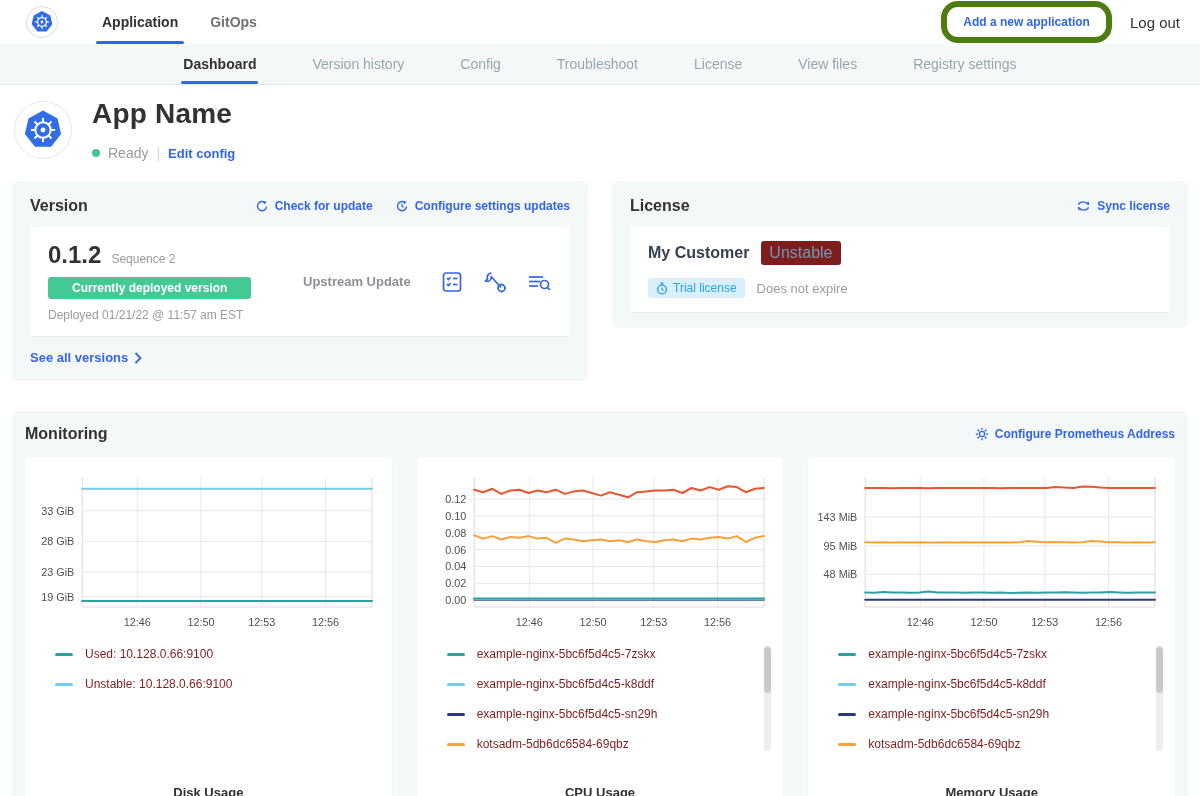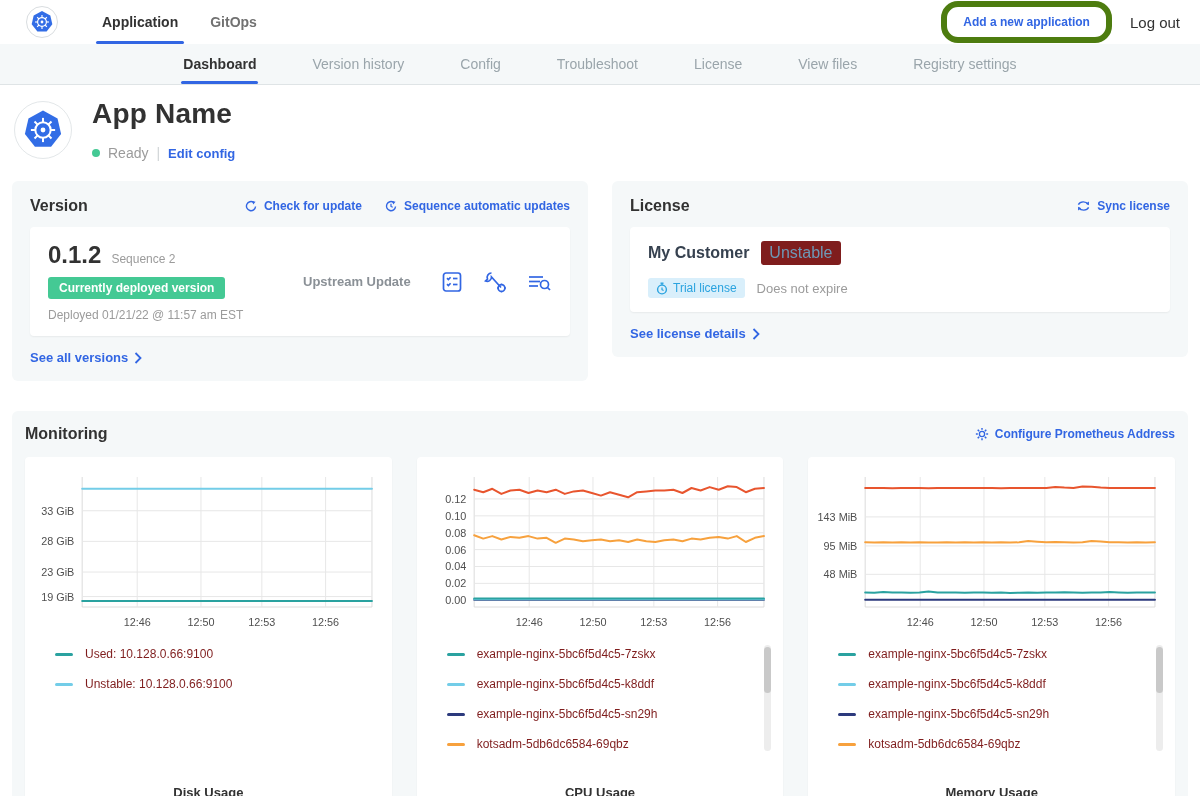--- a/index.html
+++ b/index.html
@@ -38,21 +38,21 @@
   .panel-title { font-size:16px; font-weight:700; color:#323232; }
   .panel-links { margin-left:auto; display:flex; align-items:center; gap:22px; }
   .icon-link { display:flex; align-items:center; gap:6px; font-size:12px; }
   .white-card { background:#fff; border-radius:4px; box-shadow:0 1px 2px rgba(0,0,0,.06); margin-top:12px; padding:14px 18px; }
 
   .version-inner { display:flex; align-items:center; }
   .version-left { width:255px; }
   .ver-num-row { display:flex; align-items:baseline; gap:10px; }
   .ver-num { font-size:24px; font-weight:700; color:#323232; }
   .ver-seq { font-size:12px; color:#9b9b9b; }
-  .deployed-badge { display:inline-block; margin-top:8px; background:#44c994; color:#fff; font-size:12px; font-weight:700; padding:4px 11px; border-radius:3px; }
+  .deployed-badge { display:inline-block; margin-top:8px; background:#44c994; color:#fff; font-size:12px; font-weight:700; padding:4px 24px; border-radius:3px; }
   .deployed-at { margin-top:9px; font-size:12px; color:#9b9b9b; }
   .upstream { font-size:13px; font-weight:700; color:#8a9096; }
   .ver-icons { margin-left:auto; display:flex; align-items:center; gap:18px; }
   .see-link { display:flex; align-items:center; gap:6px; font-size:13px; margin-top:14px; }
 
   .license-name-row { display:flex; align-items:center; gap:12px; }
   .license-name { font-size:16px; font-weight:700; color:#36414f; }
   .channel-badge { background:#7f1d1d; color:#6e97b5; font-size:16px; padding:3px 8px; border-radius:3px; }
   .license-row2 { display:flex; align-items:center; gap:12px; margin-top:13px; }
   .trial-badge { display:flex; align-items:center; gap:5px; background:#d9effb; color:#2aa3df; font-size:12px; font-weight:400; padding:3px 8px; border-radius:3px; }
@@ -170,21 +170,21 @@
               <polygon points="9.2,2.2 13.2,3.2 10.6,6.2" fill="#3266e3"></polygon>
             </svg>
           <span>Check for update</span>
         </a>
         <a class="link icon-link">
           <svg class="chev" width="14" height="14" viewBox="0 0 16 16">
               <path d="M13.2 8.6 A5.2 5.2 0 1 1 11 3.9" fill="none" stroke="#3266e3" stroke-width="1.6"></path>
               <polygon points="9.2,2.2 13.2,3.2 10.6,6.2" fill="#3266e3"></polygon>
               <polyline points="8,5.5 8,8.5 10,9.5" fill="none" stroke="#3266e3" stroke-width="1.4"></polyline>
             </svg>
-          <span>Sequence automatic updates</span>
+          <span>Configure settings updates</span>
         </a>
       </span>
     </div>
     <div class="white-card version-inner">
       <div class="version-left">
         <div class="ver-num-row">
           <span class="ver-num">0.1.2</span>
           <span class="ver-seq">Sequence 2</span>
         </div>
         <span class="deployed-badge">Currently deployed version</span>
@@ -252,26 +252,20 @@
               <circle cx="6" cy="7.5" r="4.4" fill="none" stroke="#2aa3df" stroke-width="1.4"></circle>
               <line x1="4.5" y1="1.2" x2="7.5" y2="1.2" stroke="#2aa3df" stroke-width="1.4"></line>
               <line x1="6" y1="1.4" x2="6" y2="3" stroke="#2aa3df" stroke-width="1.4"></line>
               <polyline points="6,5.4 6,7.7 7.6,8.6" fill="none" stroke="#2aa3df" stroke-width="1.2"></polyline>
             </svg>
           <span>Trial license</span>
         </span>
         <span class="expiry">Does not expire</span>
       </div>
     </div>
-    <a class="link see-link">
-      <span>See license details</span>
-      <svg class="chev" width="8" height="12" viewBox="0 0 8 12">
-          <polyline points="1.5,1 6.5,6 1.5,11" fill="none" stroke="#3266e3" stroke-width="1.8"></polyline>
-        </svg>
-    </a>
   </div>
 </div>
 
 <div class="monitoring">
   <div class="panel-head">
     <span class="panel-title">Monitoring</span>
     <span class="panel-links">
       <a class="link icon-link">
         <svg class="chev" width="14" height="14" viewBox="0 0 16 16">
             <circle cx="8" cy="8" r="3" fill="none" stroke="#3266e3" stroke-width="1.5"></circle>

